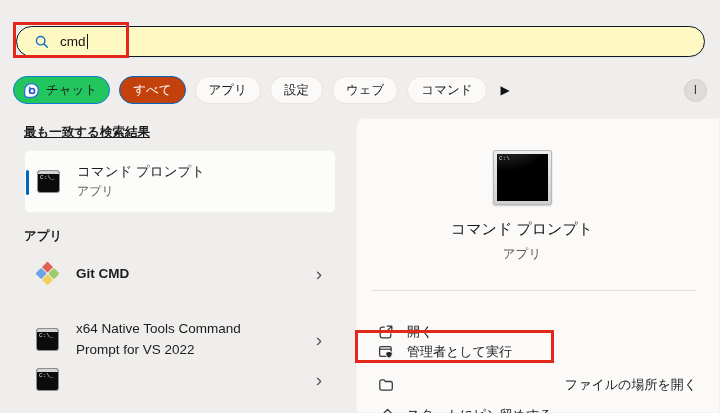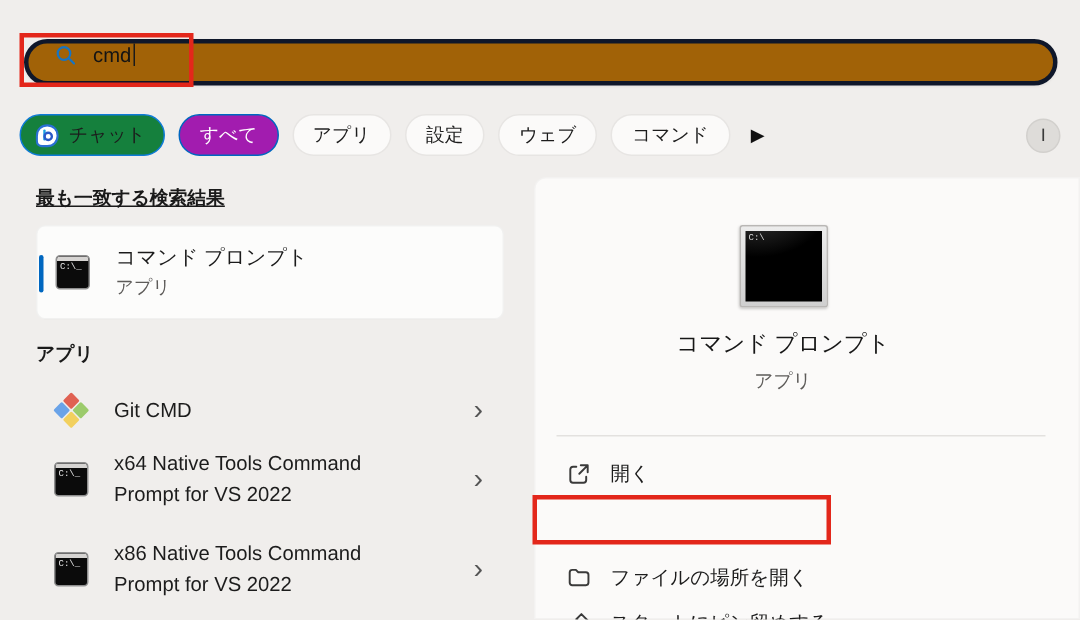--- a/index.html
+++ b/index.html
@@ -6,57 +6,57 @@
   html,body { width:720px; height:413px; }
   body { font-family:"Liberation Sans","DejaVu Sans",sans-serif; background:#f0eeec; overflow:hidden; position:relative; }
 
   
   .red-rect { position:absolute; border:3px solid #e3271b; z-index:40; pointer-events:none; }
   #search-red { left:13px; top:22px; width:116px; height:36px; }
   #admin-red { left:355px; top:330px; width:199px; height:33px; }
 
   
   .search-bar { position:absolute; left:16px; top:26px; width:689px; height:31px;
-    background:#a16207; border:3px solid #0f172a; border-radius:16px;
-    box-shadow:0 1px 2px rgba(0,0,0,.05); display:flex; align-items:flex-start; padding:0 12px 0 17px; z-index:10; }
+    background:#fef9c3; border:1px solid #0f172a; border-radius:16px;
+    box-shadow:0 1px 2px rgba(0,0,0,.05); display:flex; align-items:center; padding:0 12px 0 17px; z-index:10; }
   .search-bar .glass { width:16px; height:16px; flex:0 0 auto; margin-right:10px; }
   .search-value { font-size:13.5px; color:#141414; }
   .caret { display:inline-block; width:1px; height:15px; background:#1a1a1a; margin-left:1px; vertical-align:-3px; }
 
   
   .tabs-row { position:absolute; left:13px; top:75px; width:694px; height:30px;
     display:flex; align-items:center; gap:9px; z-index:10; }
   .pill { height:28px; border-radius:15px; display:flex; align-items:center; padding:0 13px;
     font-size:12.5px; color:#1c1c1c; background:#fbfaf9; border:1px solid #e7e5e3; cursor:pointer; white-space:nowrap; }
-  .pill.active { background:#a21caf; border-color:#0067c0; color:#ffffff; }
-  .pill.chat { background:#15803d; border:1.5px solid #0f7bd7; gap:6px; padding:0 12px 0 9px; }
+  .pill.active { background:#c2410c; border-color:#0067c0; color:#ffffff; }
+  .pill.chat { background:#22c55e; border:1.5px solid #0f7bd7; gap:6px; padding:0 12px 0 9px; }
   .play-btn { font-size:12px; color:#111; margin-left:5px; cursor:pointer; background:none; border:none; line-height:1; }
   .right-cluster { margin-left:auto; display:flex; align-items:center; gap:15px; }
   .avatar { width:23px; height:23px; border-radius:50%; background:#dedcd9; border:1px solid #d2d0cd;
     display:flex; align-items:center; justify-content:center; font-size:12px; color:#3a3a3a; cursor:pointer; }
 
   
   .section-header { position:absolute; left:24px; font-size:12.5px; font-weight:bold; color:#1a1a1a; }
   #best-header { top:124px;text-decoration:underline; }
   #apps-header { top:228px; }
 
   .best-card { position:absolute; left:24px; top:150px; width:312px; height:63px;
     background:#fcfcfb; border:1px solid rgba(0,0,0,.045); border-radius:6px; cursor:pointer; }
   .accent-bar { position:absolute; left:1px; top:19px; width:3px; height:25px; border-radius:2px; background:#0067c0; }
   .best-card .row-inner { display:flex; align-items:center; height:100%; padding-left:12px; }
   .best-title { font-size:13.5px; color:#1b1b1b; }
   .best-sub { font-size:12px; color:#5d5b59; margin-top:2px; }
 
   .app-row { position:absolute; left:24px; width:312px; display:flex; align-items:center;
     padding-left:12px; padding-right:14px; cursor:pointer; }
   #app-row-0 { top:252px; height:42px; }
-  #app-row-1 { top:292px; height:54px; }
+  #app-row-1 { top:312px; height:54px; }
   #app-row-2 { top:352px; height:54px; }
   .app-title { font-size:13.5px; color:#1c1c1c; line-height:21px; margin-left:17px; width:182px; }
-  .app-title.bold { font-weight:normal; width:auto; }
+  .app-title.bold { font-weight:bold; width:auto; }
   .chevron { margin-left:auto; font-size:19px; color:#555; line-height:1; font-weight:normal; }
 
   
   .cmd-icon { width:23px; height:23px; flex:0 0 auto; background:#0b0b0b; border:1px solid #8f8f8f;
     border-radius:3px; position:relative; overflow:hidden; }
   .cmd-icon .tbar { position:absolute; top:0; left:0; right:0; height:3px; background:#d6d4d2; }
   .cmd-icon .glyph { position:absolute; top:4px; left:2px; font-family:"Liberation Mono","DejaVu Sans Mono",monospace;
     font-size:6px; color:#e8e8e8; line-height:1; }
 
   
@@ -79,23 +79,23 @@
   .big-icon .glyph { position:absolute; top:2px; left:2px; font-family:"Liberation Mono","DejaVu Sans Mono",monospace;
     font-size:6px; color:#dcdcdc; line-height:1; }
   .preview-title { position:absolute; top:101px; left:0; width:330px; text-align:center;
     font-size:15px; font-weight:500; color:#161616; }
   .preview-sub { position:absolute; top:127px; left:0; width:330px; text-align:center;
     font-size:12.5px; color:#5d5b59; }
   .preview-divider { position:absolute; top:171px; left:14px; width:326px; height:1px; background:#e3e1df; }
 
   .action-row { position:absolute; left:14px; width:326px; height:26px; display:flex; align-items:center;
     gap:13px; padding-left:7px; cursor:pointer; color:#1c1c1c; font-size:13px; }
-  #action-0 { top:184px; }
+  #action-0 { top:200px; }
   #action-1 { top:218px; height:30px; }
-  #action-2 { top:253px; }
+  #action-2 { top:253px;justify-content:space-between; }
   #action-3 { top:283px; }
   .action-ic { width:16px; height:16px; flex:0 0 auto; }
 </style>
 </head>
 <body>
 
 <div class="search-bar">
   <svg class="glass" viewBox="0 0 24 24">
     <circle cx="10" cy="10" r="6.3" fill="none" stroke="#1574c4" stroke-width="2.2"></circle>
     <line x1="14.8" y1="14.8" x2="20" y2="20" stroke="#1574c4" stroke-width="2.2" stroke-linecap="round"></line>
@@ -176,21 +176,20 @@
   </div>
   <span class="app-title">x64 Native Tools Command Prompt for VS 2022</span>
   <span class="chevron">›</span>
 </div>
 
 <div id="app-row-2" class="app-row">
   <div class="cmd-icon">
     <span class="tbar"></span>
       <span class="glyph">C:\_</span>
   </div>
-  <span class="app-title">x86 Native Tools Command Prompt for VS 2022</span>
   <span class="chevron">›</span>
 </div>
 
 <div class="preview-panel">
   <div class="big-icon">
     <div class="screen">
         <span class="glyph">C:\</span>
       </div>
   </div>
   <div class="preview-title">コマンド プロンプト</div>
@@ -198,20 +197,28 @@
   <div class="preview-divider"></div>
 
   <div id="action-0" class="action-row">
     <svg class="action-ic" viewBox="0 0 16 16">
       <path d="M6.2 3.2 H4 C2.9 3.2 2.2 3.9 2.2 5 V12 C2.2 13.1 2.9 13.8 4 13.8 H11 C12.1 13.8 12.8 13.1 12.8 12 V9.8" fill="none" stroke="#3a3a3a" stroke-width="1.3" stroke-linecap="round"></path>
       <path d="M9.2 2.2 H13.8 V6.8 M13.6 2.4 L8.2 7.8" fill="none" stroke="#3a3a3a" stroke-width="1.3" stroke-linecap="round" stroke-linejoin="round"></path>
     </svg>
     <span>開く</span>
   </div>
 
+  <div id="action-1" class="action-row">
+    <svg class="action-ic" viewBox="0 0 16 16">
+      <rect x="1.6" y="2.6" width="11.6" height="9.8" rx="1.6" fill="none" stroke="#3a3a3a" stroke-width="1.3"></rect>
+      <line x1="1.8" y1="5.2" x2="13" y2="5.2" stroke="#3a3a3a" stroke-width="1.2"></line>
+      <path d="M11 7.2 C11.9 7.9 13.2 8.2 14.4 8.2 C14.4 11 13.4 13.2 11 14.2 C8.6 13.2 7.6 11 7.6 8.2 C8.8 8.2 10.1 7.9 11 7.2 Z" fill="#262626" stroke="#fbfaf9" stroke-width="1"></path>
+    </svg>
+    <span>管理者として実行</span>
+  </div>
 
   <div id="action-2" class="action-row">
     <svg class="action-ic" viewBox="0 0 16 16">
       <path d="M1.8 4.6 C1.8 3.6 2.5 2.9 3.5 2.9 H5.9 L7.5 4.5 H12.6 C13.6 4.5 14.3 5.2 14.3 6.2 V11.4 C14.3 12.4 13.6 13.1 12.6 13.1 H3.5 C2.5 13.1 1.8 12.4 1.8 11.4 Z" fill="none" stroke="#3a3a3a" stroke-width="1.3"></path>
     </svg>
     <span>ファイルの場所を開く</span>
   </div>
 
   <div id="action-3" class="action-row">
     <svg class="action-ic" viewBox="0 0 16 16">

